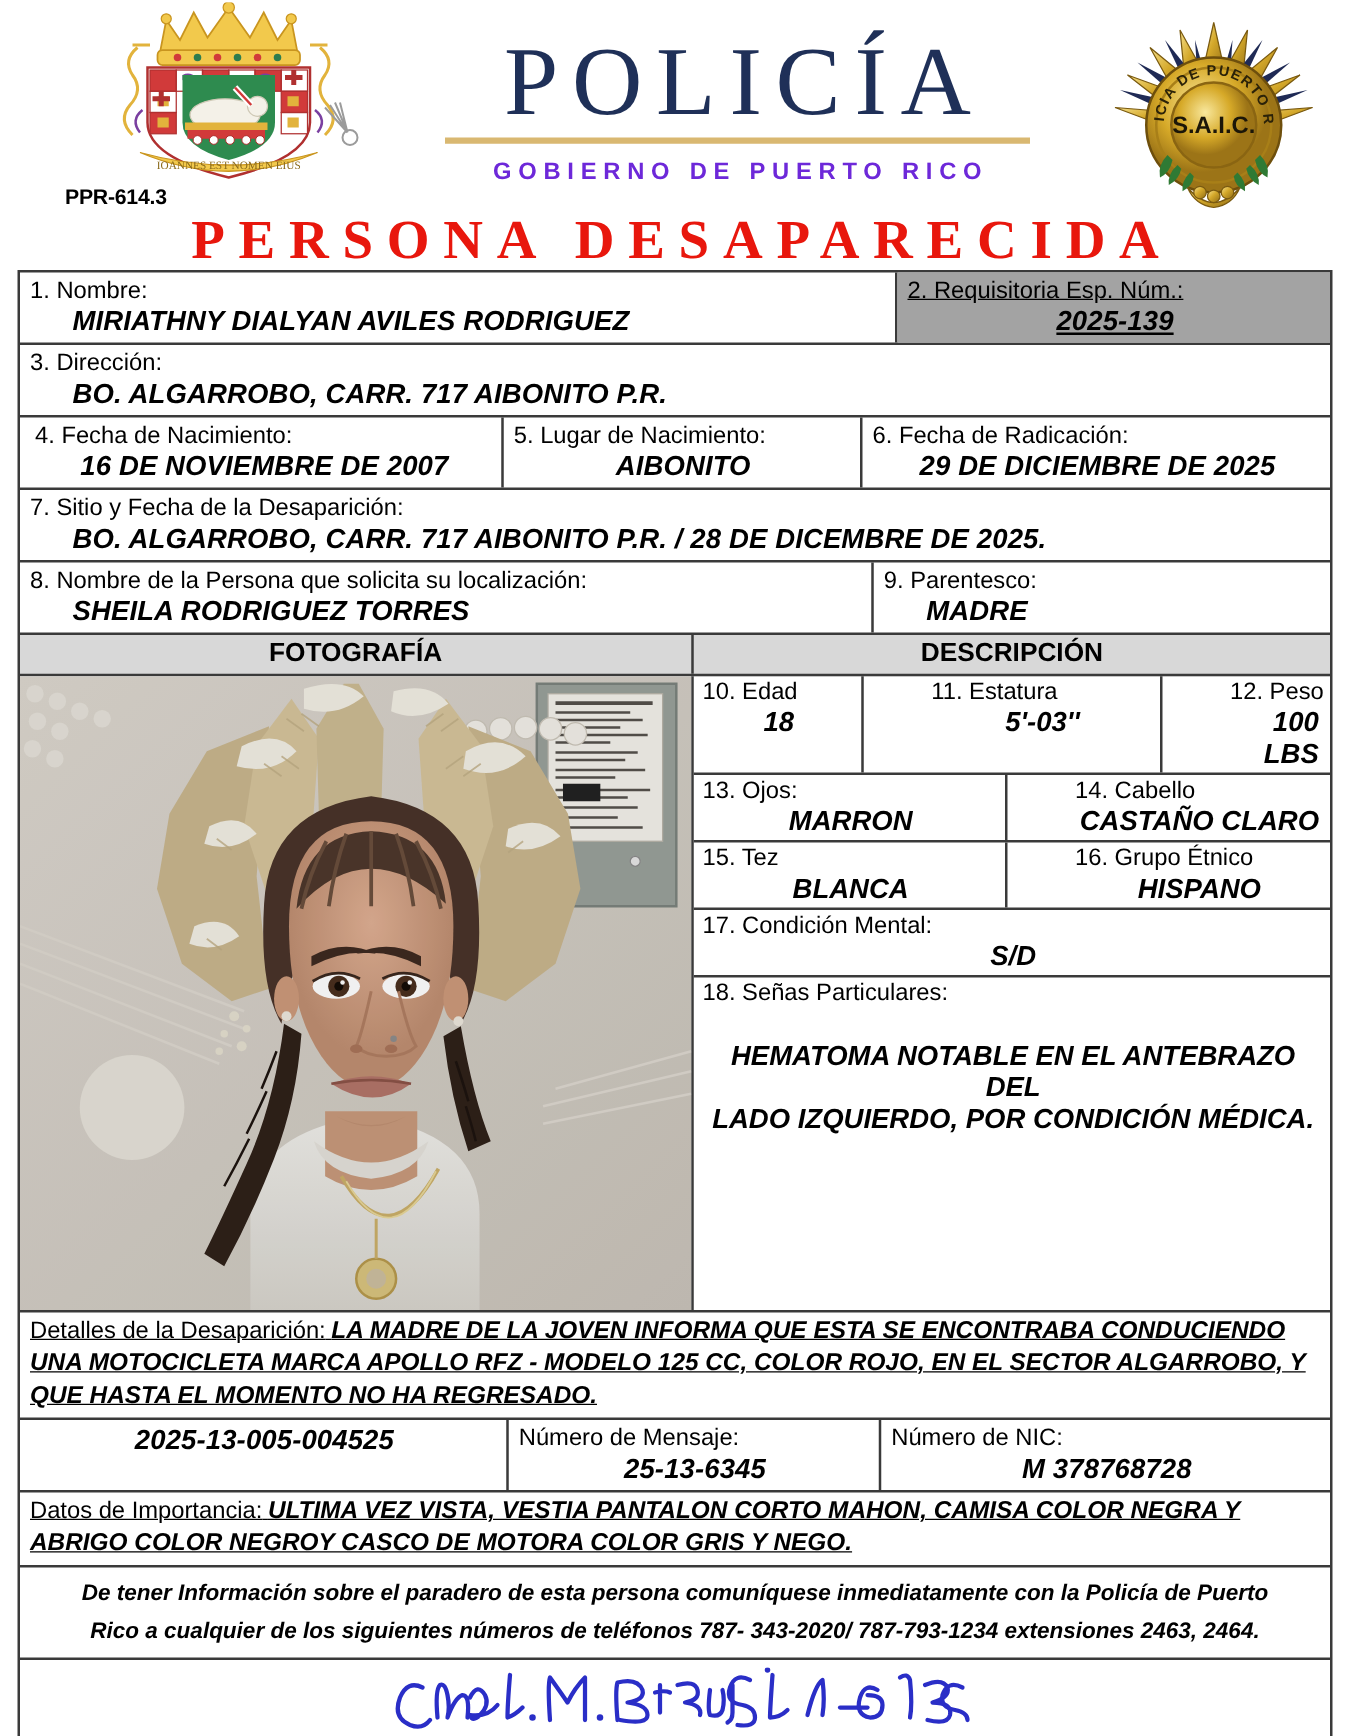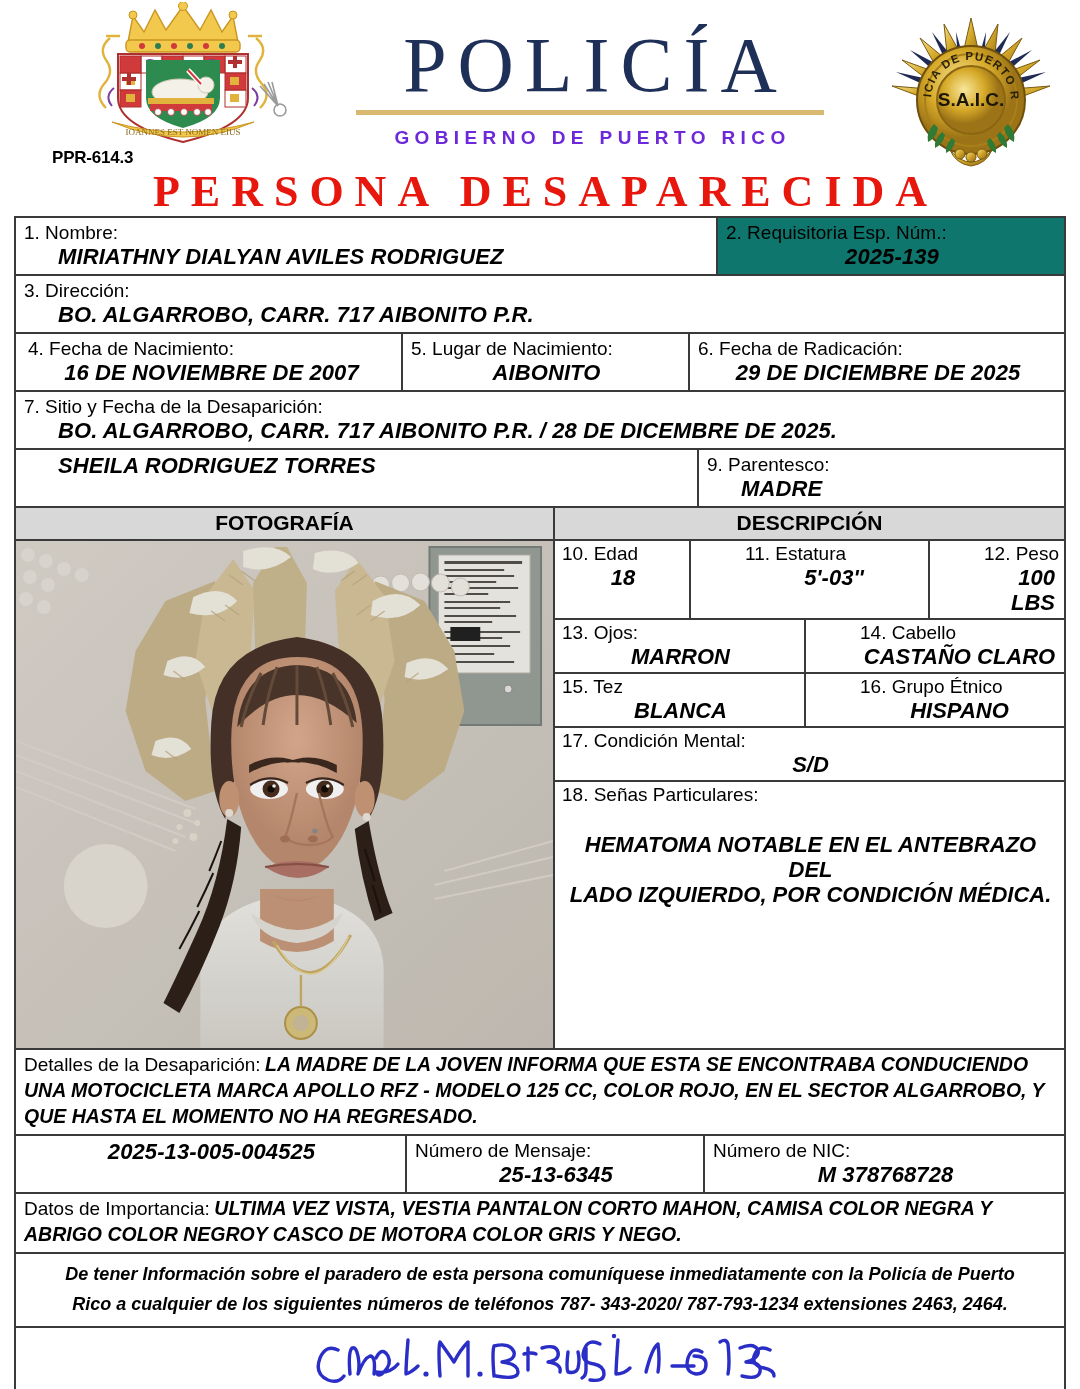--- a/index.html
+++ b/index.html
@@ -39,21 +39,21 @@
   .row:last-child{border-bottom:none;}
   .cell{box-sizing:border-box;padding:3px 6px 4px 8px;border-right:2px solid #3a3a3a;flex:1;}
   .cell:last-child{border-right:none;}
   .lbl{font-size:19px;line-height:23px;font-weight:400;white-space:nowrap;}
   .val{
     font-size:22px;line-height:26px;font-weight:bold;font-style:italic;
     letter-spacing:.1px;
   }
   .val.ctr{text-align:center;}
   .val.ind{padding-left:34px;}
-  .shade{background:#0f766e;}
+  .shade{background:#a3a3a3;text-decoration:underline;}
 
   
   .band{display:flex;border-bottom:2px solid #3a3a3a;background:#d8d8d8;}
   .band div{
     box-sizing:border-box;text-align:center;font-size:21px;font-weight:bold;
     padding:3px 0 4px 0;border-right:2px solid #3a3a3a;
   }
   .band div:last-child{border-right:none;}
 
   
@@ -64,21 +64,21 @@
   .drow:last-child{border-bottom:none;flex:1;}
   .dcell{box-sizing:border-box;border-right:2px solid #3a3a3a;padding:2px 5px 3px 7px;}
   .dcell:last-child{border-right:none;}
   .dlbl{font-size:19px;line-height:22px;white-space:nowrap;}
   .dval{font-size:22px;line-height:25px;font-weight:bold;font-style:italic;text-align:center;}
 
   
   .photo{width:100%;height:507px;display:block;}
 
   
-  .free{padding:2px 6px 4px 8px;}
+  .free{padding:2px 6px 4px 8px;text-decoration:underline;}
   .free .inline-lbl{font-size:19px;font-weight:400;font-style:normal;}
   .free .inline-val{font-size:19.5px;font-weight:bold;font-style:italic;}
   .free p{margin:0;line-height:25px;}
 
   .notice{
     text-align:center;font-size:18px;font-weight:bold;font-style:italic;
     line-height:30px;padding:5px 30px 7px 30px;
   }
 
   .signblock{position:relative;height:128px;}
@@ -297,20 +297,21 @@
 
     <div class="row">
       <div class="cell">
         <div class="lbl">7.  Sitio y Fecha de la Desaparición:</div>
         <div class="val ind">BO. ALGARROBO, CARR. 717 AIBONITO P.R. / 28 DE DICEMBRE DE 2025.</div>
       </div>
     </div>
 
     <div class="row">
       <div class="cell" style="flex:0 0 683px;">
+        <div class="lbl">8.  Nombre de la Persona que solicita su localización:</div>
         <div class="val ind">SHEILA RODRIGUEZ TORRES</div>
       </div>
       <div class="cell">
         <div class="lbl">9.  Parentesco:</div>
         <div class="val ind">MADRE</div>
       </div>
     </div>
 
     <div class="band">
       <div style="flex:0 0 539px;">FOTOGRAFÍA</div>

